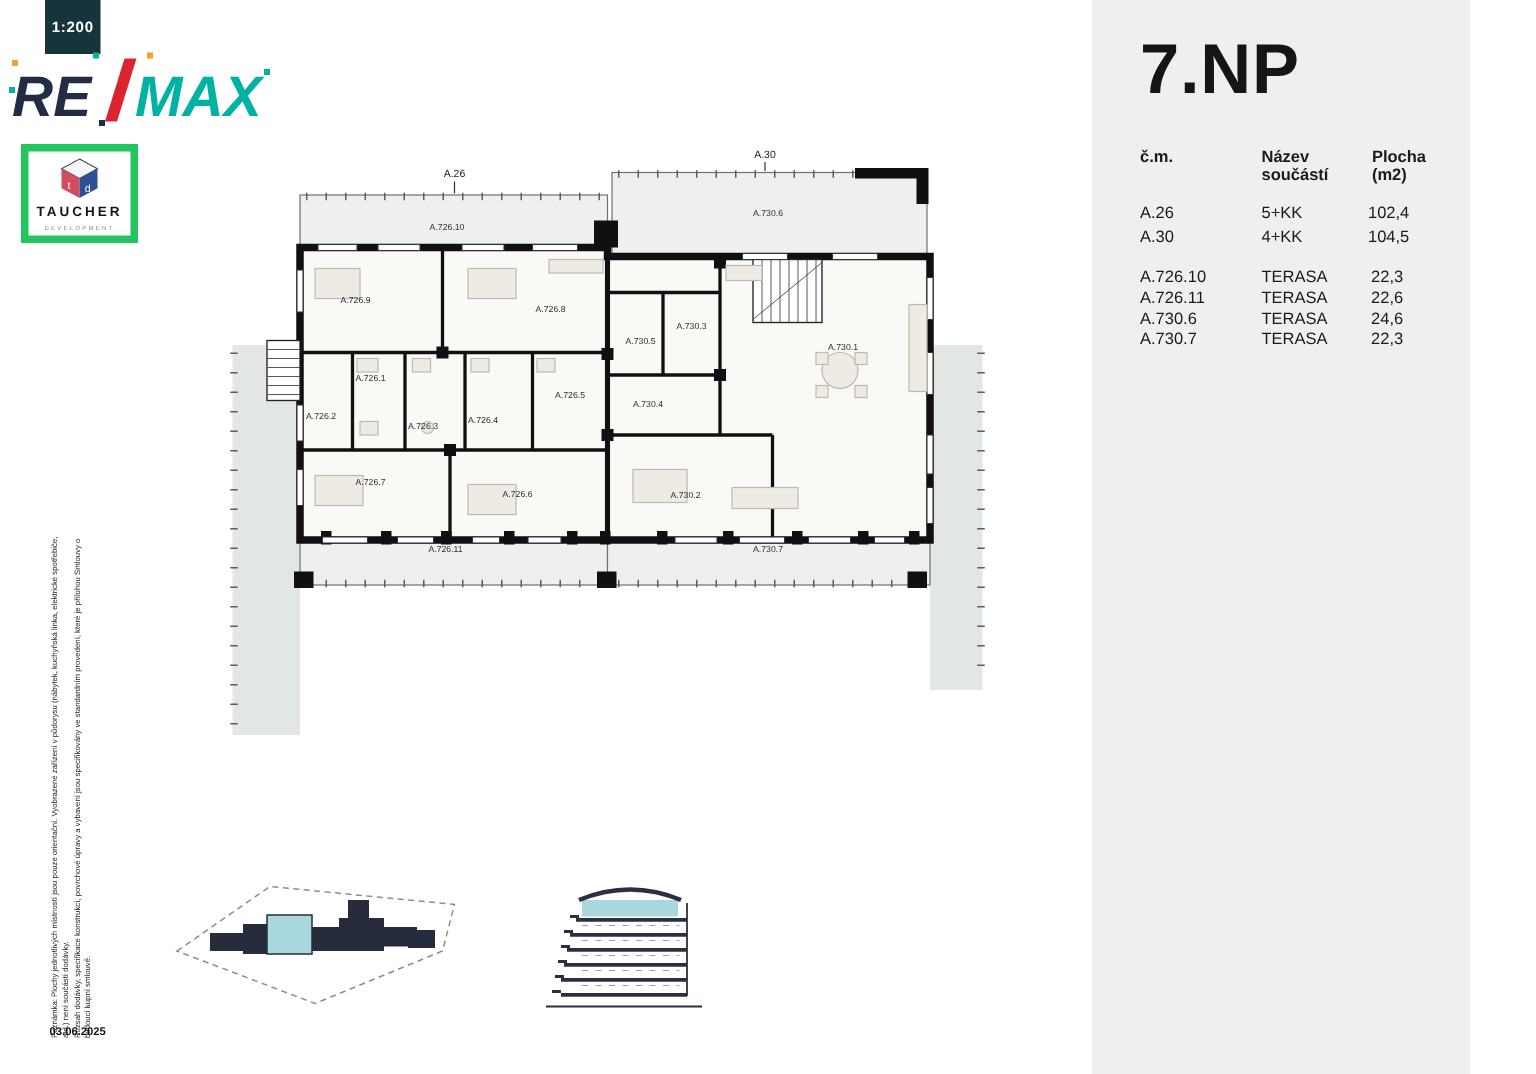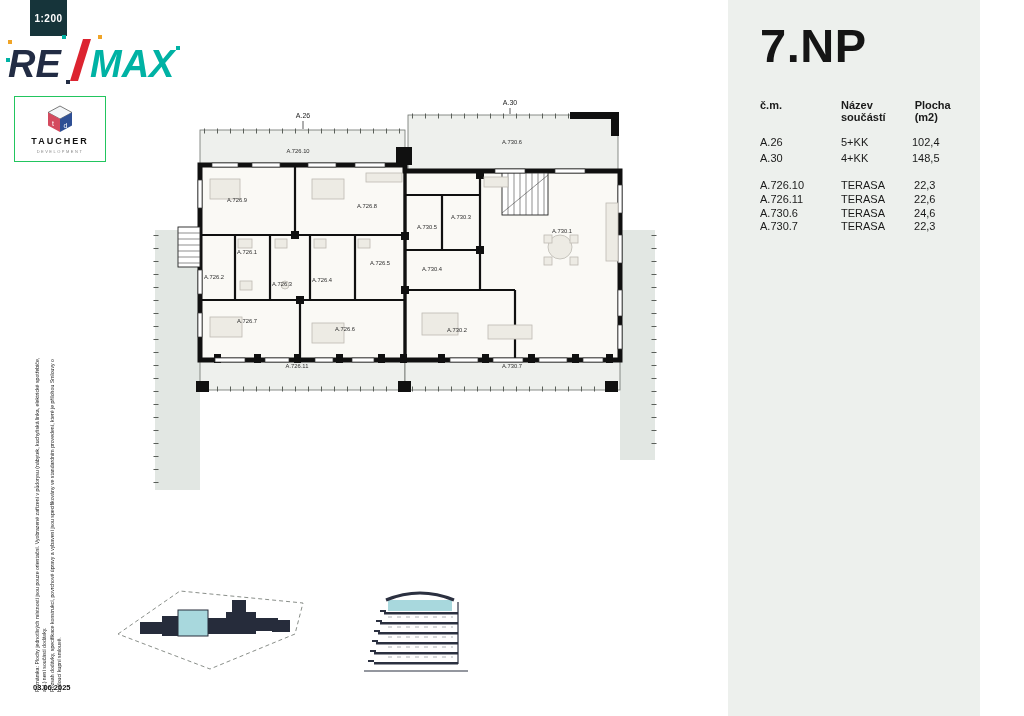--- a/index.html
+++ b/index.html
@@ -3,21 +3,21 @@
 <meta charset="utf-8">
 <style>
   * { margin:0; padding:0; box-sizing:border-box; }
   html,body { width:1024px; height:716px; }
   body { position:relative; background:#ffffff; font-family:"Liberation Sans", sans-serif; overflow:hidden; color:#1a1a1a; }
 
   
   .scale-badge { position:absolute; left:30px; top:0; width:37px; height:36px; background:#16343a;
     color:#fff; font-size:10px; font-weight:bold; display:flex; align-items:center; justify-content:center; letter-spacing:.5px;text-align:center; }
   .remax-logo { position:absolute; left:6px; top:34px; width:178px; height:55px; }
-  .taucher { position:absolute; left:14px; top:96px; width:92px; height:66px; border:1px solid #22c55e;
+  .taucher { position:absolute; left:14px; top:96px; width:78px; height:66px; border:5px solid #22c55e;
     display:flex; flex-direction:column; align-items:center; justify-content:center; gap:3px; background:#fff; }
   .taucher-title { font-size:9px; font-weight:bold; letter-spacing:2px; color:#141414; }
   .taucher-sub { font-size:4px; letter-spacing:1.5px; color:#8a8a8a; }
 
   .note { position:absolute; left:34px; top:692px; width:345px; transform:rotate(-90deg); transform-origin:0 0;
     font-size:5.2px; line-height:7.4px; color:#222; }
   .date { position:absolute; left:33px; top:683px; font-size:7.5px; font-weight:bold; color:#111; }
 
   
   .floorplan { position:absolute; left:140px; top:85px; width:530px; height:430px; }
@@ -319,21 +319,21 @@
     </div>
 
     <div class="trow">
       <span class="c1">A.26</span>
       <span class="c2">5+KK</span>
       <span class="c3">102,4</span>
     </div>
     <div class="trow">
       <span class="c1">A.30</span>
       <span class="c2">4+KK</span>
-      <span class="c3">148,5</span>
+      <span class="c3">104,5</span>
     </div>
 
     <div class="tgap"></div>
 
     <div class="trow terr-row">
       <span class="c1">A.726.10</span>
       <span class="c2">TERASA</span>
       <span class="c3">22,3</span>
     </div>
     <div class="trow terr-row">

